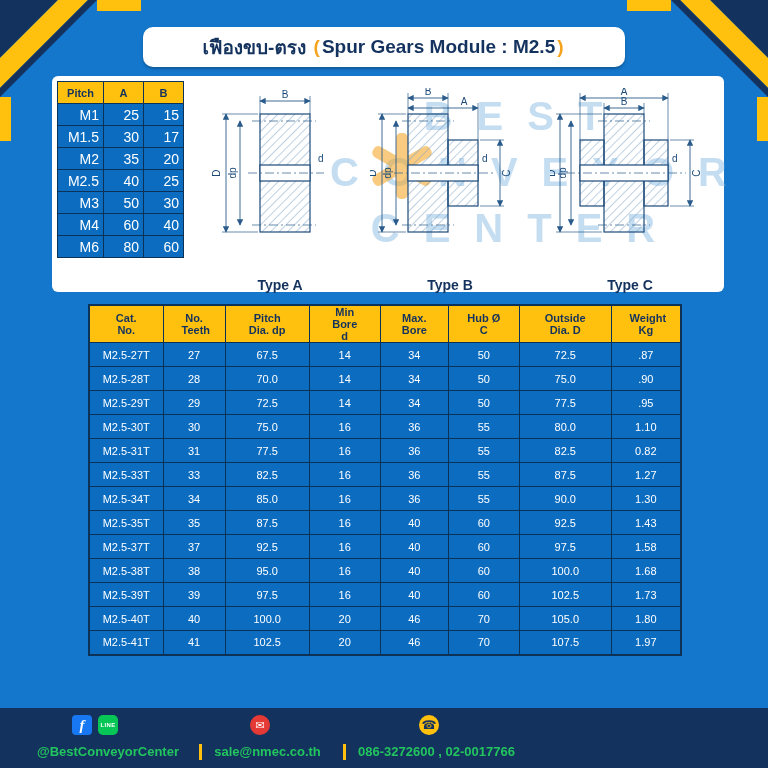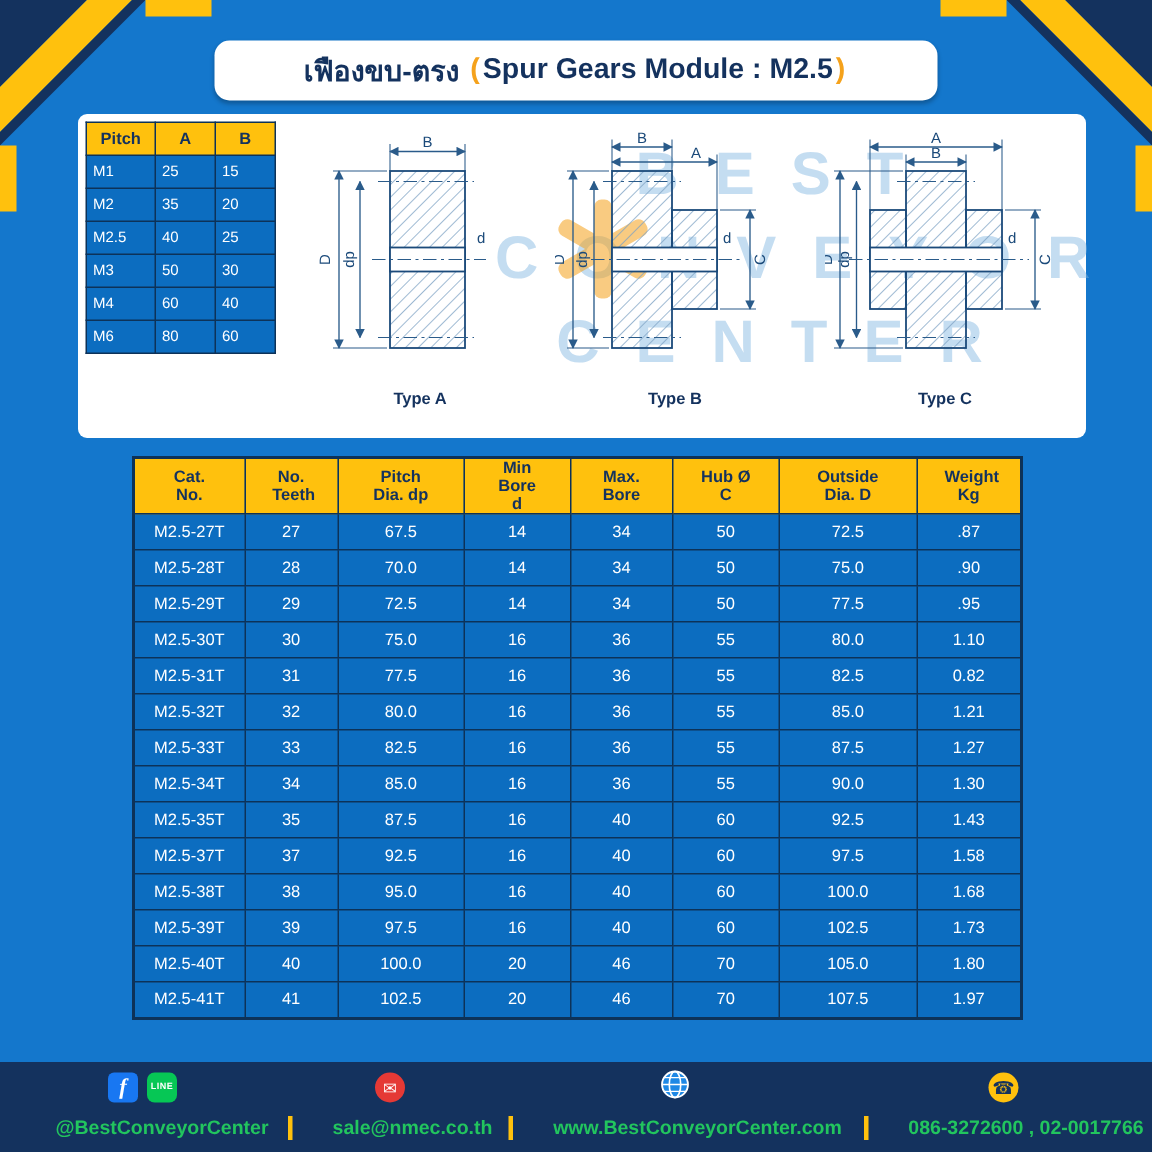--- a/index.html
+++ b/index.html
@@ -46,31 +46,31 @@
     background:#fff;border-radius:6px;z-index:5;
   }
   table.pitch-table{
     position:absolute;left:5px;top:5px;border-collapse:collapse;
   }
   table.pitch-table th{
     background:var(--yellow);color:var(--navy);font-size:11px;font-weight:bold;
     border:1px solid var(--navy2);height:22px;padding:0 6px;
   }
   table.pitch-table td{
-    background:var(--cell);color:#fff;font-size:10px;text-align:left;
+    background:var(--cell);color:#fff;font-size:14px;text-align:right;
     border:1px solid var(--navy2);height:22px;min-width:40px;padding:0 4px;
   }
   table.pitch-table td:first-child{min-width:46px;}
 
   .drawings{
     position:absolute;left:148px;top:4px;right:4px;bottom:2px;
     display:flex;justify-content:space-around;align-items:flex-start;padding-top:8px;
   }
   .drawing{position:relative;z-index:1;display:flex;flex-direction:column;align-items:center;}
-  .type-label{font-size:11px;font-weight:bold;color:var(--navy);margin-top:2px;}
+  .type-label{font-size:14px;font-weight:bold;color:var(--navy);margin-top:19px;}
   .gear-svg .xl{stroke:var(--draw);stroke-width:.7;}
   .gear-svg .dim{stroke:var(--draw);stroke-width:.9;}
   .gear-svg .cl{stroke:var(--draw);stroke-width:.7;stroke-dasharray:9 3 2 3;}
   .gear-svg .body{stroke:#1b4a7a;stroke-width:1.2;}
   .gear-svg .lbl{fill:#1b4a7a;font-size:10px;font-family:"Liberation Sans",sans-serif;}
 
   .watermark{
     position:absolute;left:130px;right:0;top:8px;z-index:0;text-align:center;
     pointer-events:none;
   }
@@ -115,21 +115,21 @@
   .icon{display:flex;align-items:center;justify-content:center;}
   .icon.fb{width:20px;height:20px;border-radius:4px;background:#1877F2;color:#fff;
     font-family:"Liberation Serif",serif;font-weight:bold;font-style:italic;font-size:15px;}
   .icon.line-i{width:20px;height:20px;border-radius:5px;background:#06C755;color:#fff;
     font-size:6px;font-weight:bold;letter-spacing:.3px;}
   .icon.mail{width:20px;height:20px;border-radius:50%;background:#E53935;color:#fff;font-size:11px;}
   .icon.phone{width:20px;height:20px;border-radius:50%;background:var(--yellow);color:var(--navy);font-size:12px;}
   .f-text{
     color:#22c55e;font-size:13px;font-weight:bold;white-space:nowrap;line-height:16px;
   }
-  .f-col + .f-col .f-text{border-left:3px solid var(--yellow);padding-left:27px;}
+  .f-col + .f-col .f-text{border-left:3px solid var(--yellow);padding-left:12px;}
   .f-col.c1 .f-text{padding-left:26px;}
 </style>
 </head>
 <body>
 
 <div class="corner tl">
     <div class="tri"></div>
     <div class="band"></div>
     <div class="band2"></div>
     <div class="edge-h"></div>
@@ -157,20 +157,25 @@
           <th>Pitch</th>
           <th>A</th>
           <th>B</th>
         </tr>
       </thead>
     <tbody>
         <tr>
           <td>M1</td>
           <td>25</td>
           <td>15</td>
+        </tr>
+        <tr>
+          <td>M1.5</td>
+          <td>30</td>
+          <td>17</td>
         </tr>
         <tr>
           <td>M2</td>
           <td>35</td>
           <td>20</td>
         </tr>
         <tr>
           <td>M2.5</td>
           <td>40</td>
           <td>25</td>
@@ -378,30 +383,20 @@
           <td>M2.5-31T</td>
           <td>31</td>
           <td>77.5</td>
           <td>16</td>
           <td>36</td>
           <td>55</td>
           <td>82.5</td>
           <td>0.82</td>
         </tr>
         <tr>
-          <td>M2.5-32T</td>
-          <td>32</td>
-          <td>80.0</td>
-          <td>16</td>
-          <td>36</td>
-          <td>55</td>
-          <td>85.0</td>
-          <td>1.21</td>
-        </tr>
-        <tr>
           <td>M2.5-33T</td>
           <td>33</td>
           <td>82.5</td>
           <td>16</td>
           <td>36</td>
           <td>55</td>
           <td>87.5</td>
           <td>1.27</td>
         </tr>
         <tr>
@@ -485,33 +480,19 @@
       <div class="icon line-i">LINE</div>
     </div>
     <div class="f-text">@BestConveyorCenter</div>
   </div>
   <div class="f-col c2">
     <div class="f-icons">
       <div class="icon mail">✉</div>
     </div>
     <div class="f-text">sale@nmec.co.th</div>
   </div>
-  <div class="f-col c3">
-    <div class="f-icons">
-      <span>
-        <svg width="20" height="20" viewBox="0 0 22 22">
-          <circle cx="11" cy="11" r="9.5" fill="#1E88E5" stroke="#fff" stroke-width="1.4"></circle>
-          <ellipse cx="11" cy="11" rx="4.2" ry="9.5" fill="none" stroke="#fff" stroke-width="1.2"></ellipse>
-          <line x1="1.5" y1="11" x2="20.5" y2="11" stroke="#fff" stroke-width="1.2"></line>
-          <line x1="3" y1="6" x2="19" y2="6" stroke="#fff" stroke-width="1"></line>
-          <line x1="3" y1="16" x2="19" y2="16" stroke="#fff" stroke-width="1"></line>
-        </svg>
-      </span>
-    </div>
-    <div class="f-text">www.BestConveyorCenter.com</div>
-  </div>
   <div class="f-col c4">
     <div class="f-icons">
       <div class="icon phone">☎</div>
     </div>
     <div class="f-text">086-3272600 , 02-0017766</div>
   </div>
 </div>
 
 </body></html>

